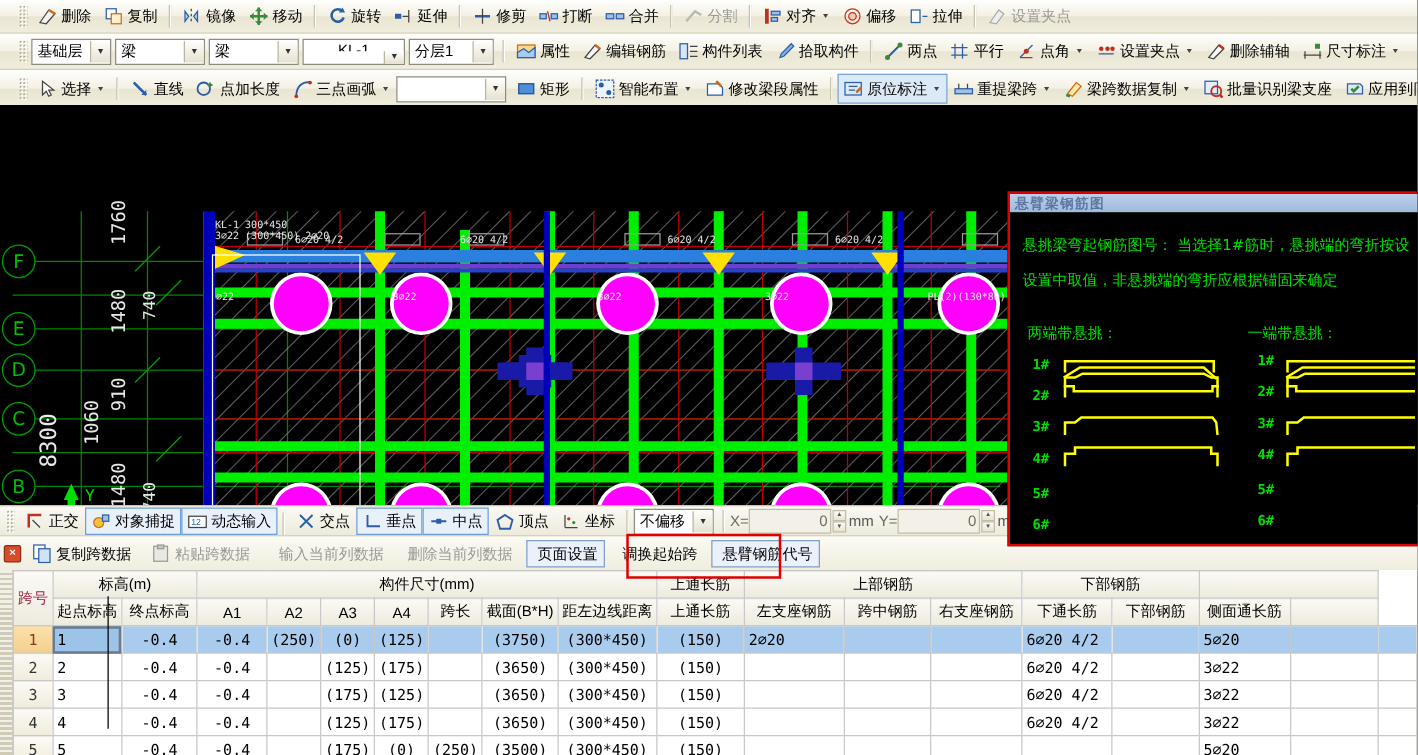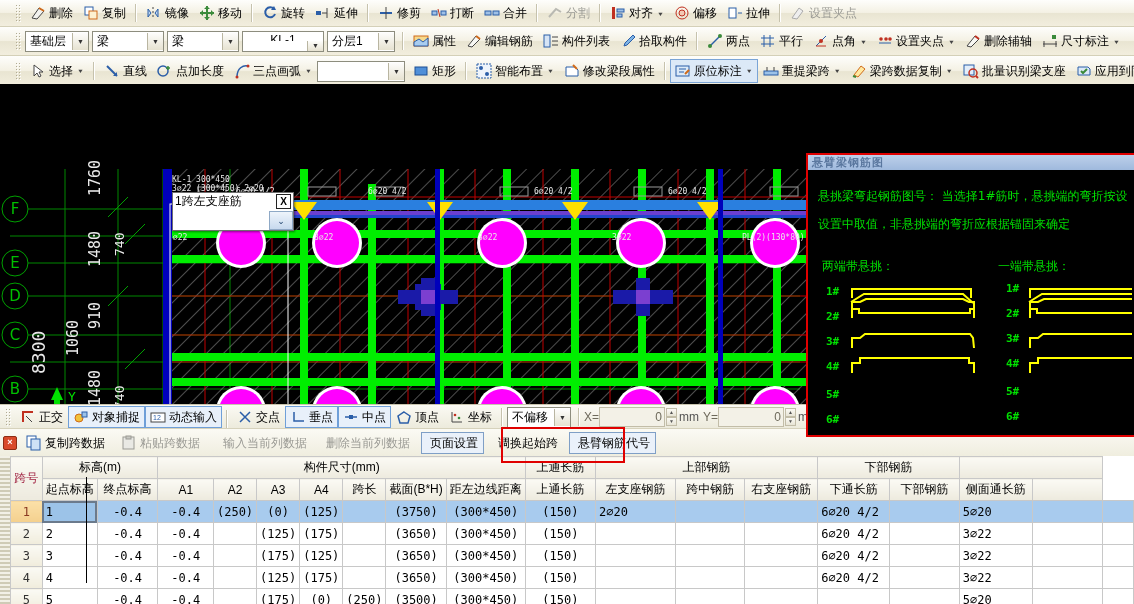--- a/index.html
+++ b/index.html
@@ -757,29 +757,20 @@
         <rect x="163" y="85" width="9" height="307" fill="#0000bb"></rect>
         <rect x="435" y="85" width="5" height="307" fill="#0000bb"></rect>
         <rect x="718" y="85" width="5" height="307" fill="#0000bb"></rect>
 
         <rect x="170" y="120" width="118" height="240" fill="none" stroke="#ffffff" stroke-width="1"></rect>
         <rect x="706" y="355" width="16" height="10" fill="#3a9ad4"></rect>
         <rect x="430" y="355" width="14" height="10" fill="#3a9ad4"></rect>
       </g>
     </svg>
 
-    <div id="spanCombo">
-      <div class="crow">
-        <span class="ctext">1跨左支座筋</span>
-        <span class="cx">X</span>
-      </div>
-      <div class="crow2">
-        <span class="cdrop">⌄</span>
-      </div>
-    </div>
   </div>
 
   <div id="popup">
     <div class="tbar">
       <span class="tt">悬臂梁钢筋图</span>
     </div>
     <div class="inner">
       <svg width="324" height="265" viewBox="0 0 324 265">
         <rect width="324" height="265" fill="#000"></rect>
         <text class="ptxt" x="10" y="30" font-size="12" id="pl1">悬挑梁弯起钢筋图号：  当选择1#筋时，悬挑端的弯折按设</text>

